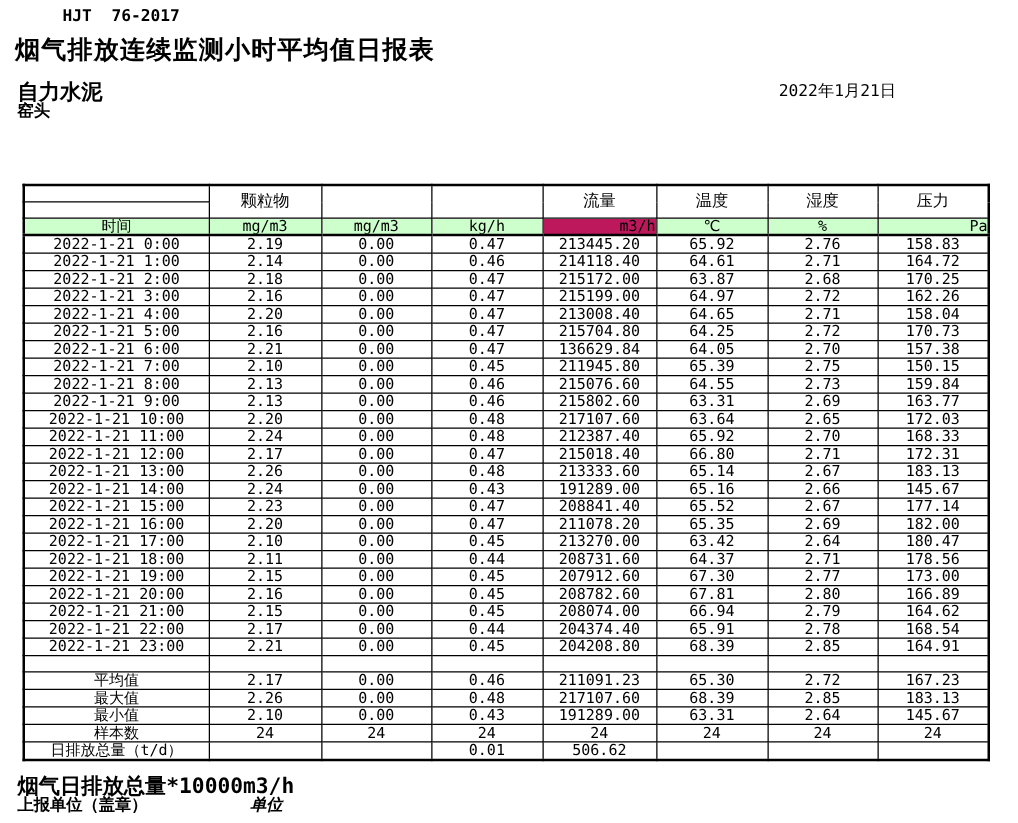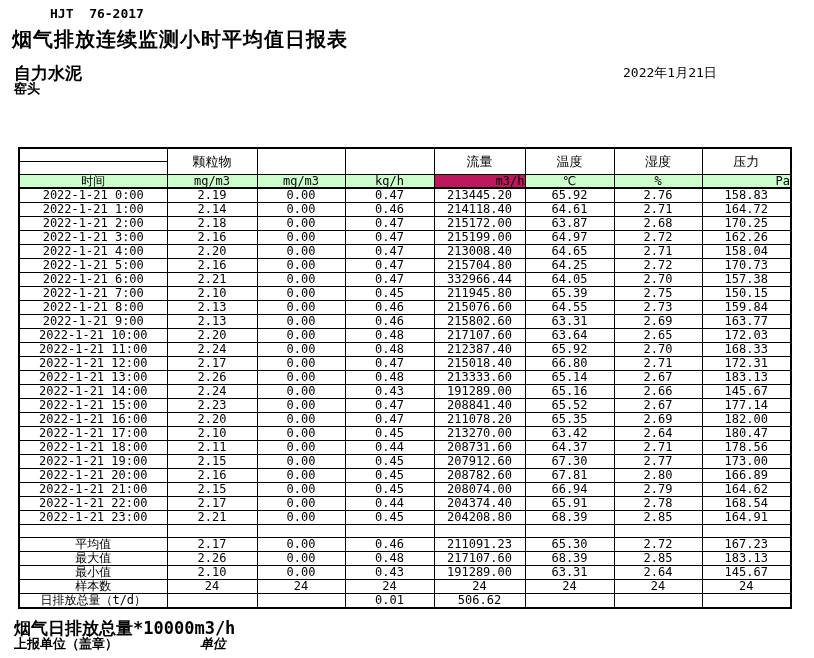--- a/index.html
+++ b/index.html
@@ -134,21 +134,21 @@
     <td>215704.80</td>
     <td>64.25</td>
     <td>2.72</td>
     <td>170.73</td>
   </tr>
       <tr>
     <td>2022-1-21 6:00</td>
     <td>2.21</td>
     <td>0.00</td>
     <td>0.47</td>
-    <td>332966.44</td>
+    <td>136629.84</td>
     <td>64.05</td>
     <td>2.70</td>
     <td>157.38</td>
   </tr>
       <tr>
     <td>2022-1-21 7:00</td>
     <td>2.10</td>
     <td>0.00</td>
     <td>0.45</td>
     <td>211945.80</td>

